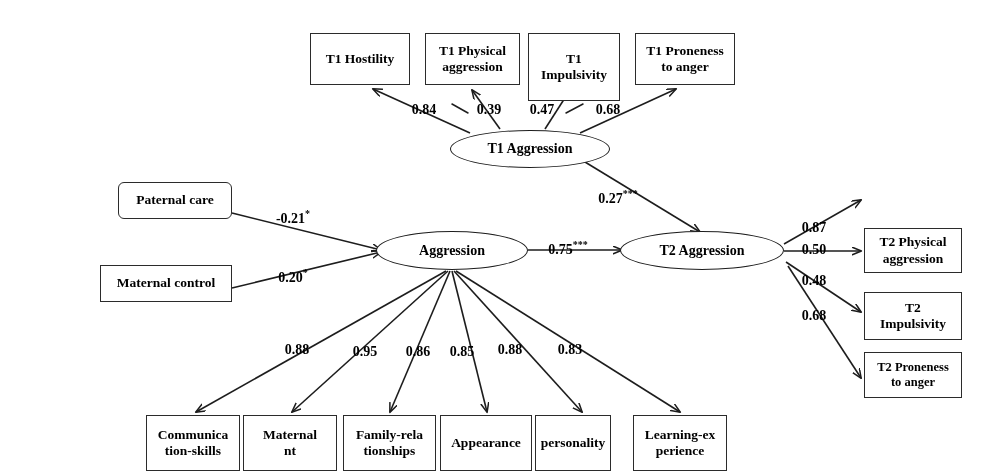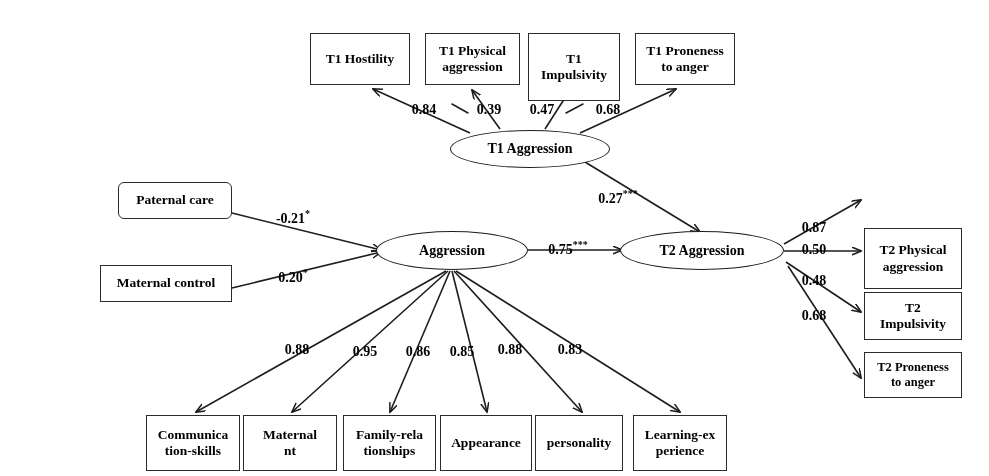--- a/index.html
+++ b/index.html
@@ -172,35 +172,35 @@
       <div>tionships</div>
     </div>
   </div>
 
   <div class="node box" style="left:440px; top:415px; width:92px; height:56px;">
     <div>
       <div>Appearance</div>
     </div>
   </div>
 
-  <div class="node box" style="left:535px; top:415px; width:88px; height:56px;">
+  <div class="node box" style="left:535px; top:415px; width:76px; height:56px;">
     <div>
       <div>personality</div>
     </div>
   </div>
 
   <div class="node box" style="left:633px; top:415px; width:94px; height:56px;">
     <div>
       <div>Learning-ex</div>
       <div>perience</div>
     </div>
   </div>
 
 
-  <div class="node box" style="left:864px; top:228px; width:98px; height:61px;">
+  <div class="node box" style="left:864px; top:228px; width:98px; height:45px;">
     <div>
       <div>T2 Physical</div>
       <div>aggression</div>
     </div>
   </div>
 
   <div class="node box" style="left:864px; top:292px; width:98px; height:48px;">
     <div>
       <div>T2</div>
       <div>Impulsivity</div>

